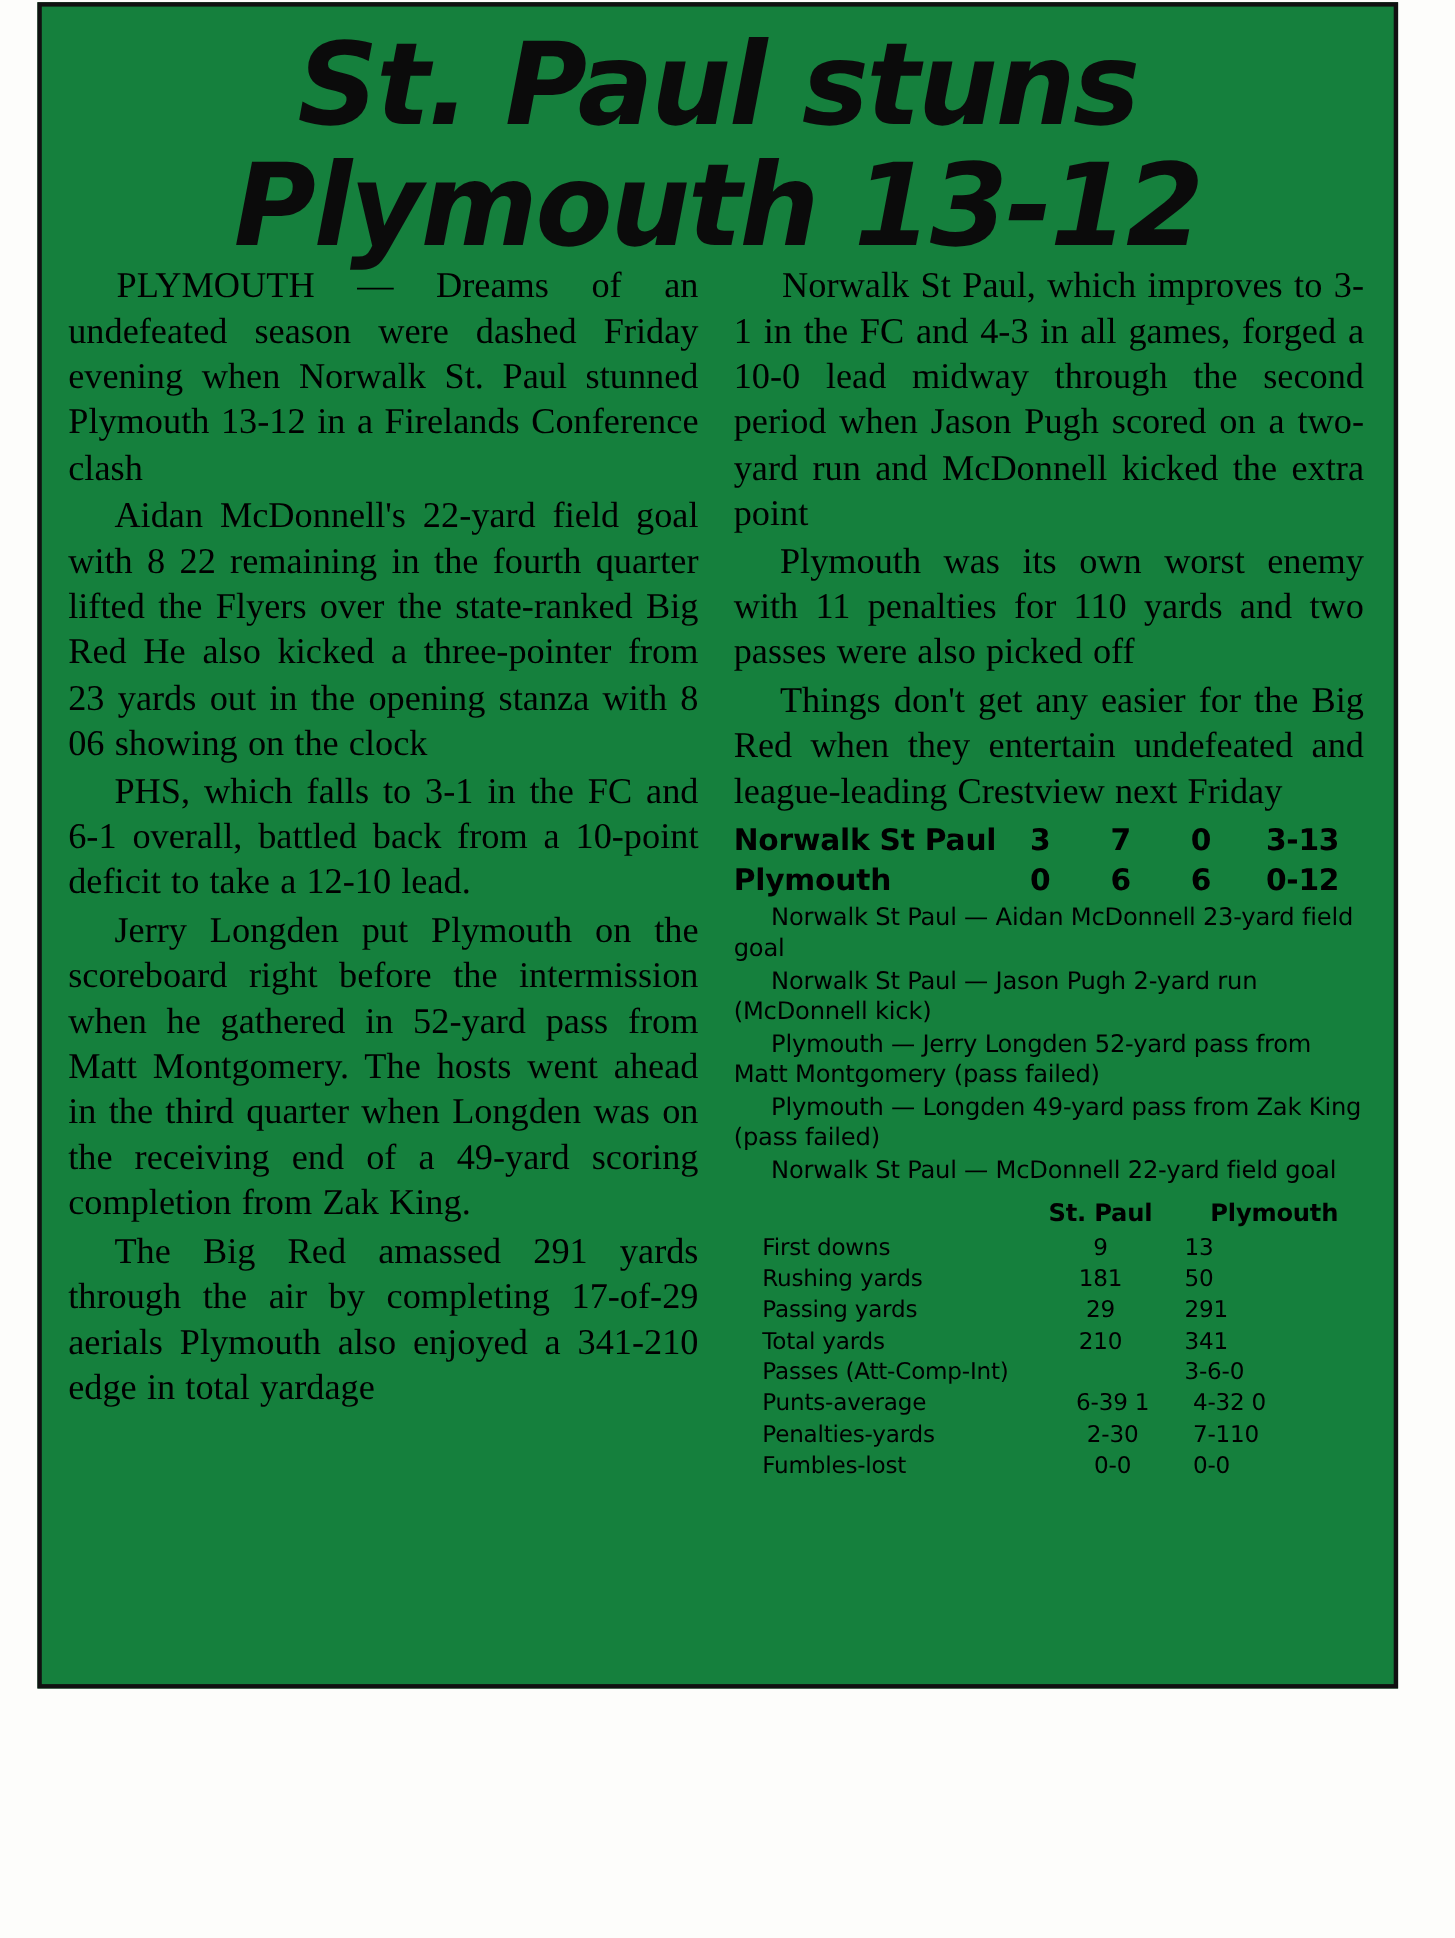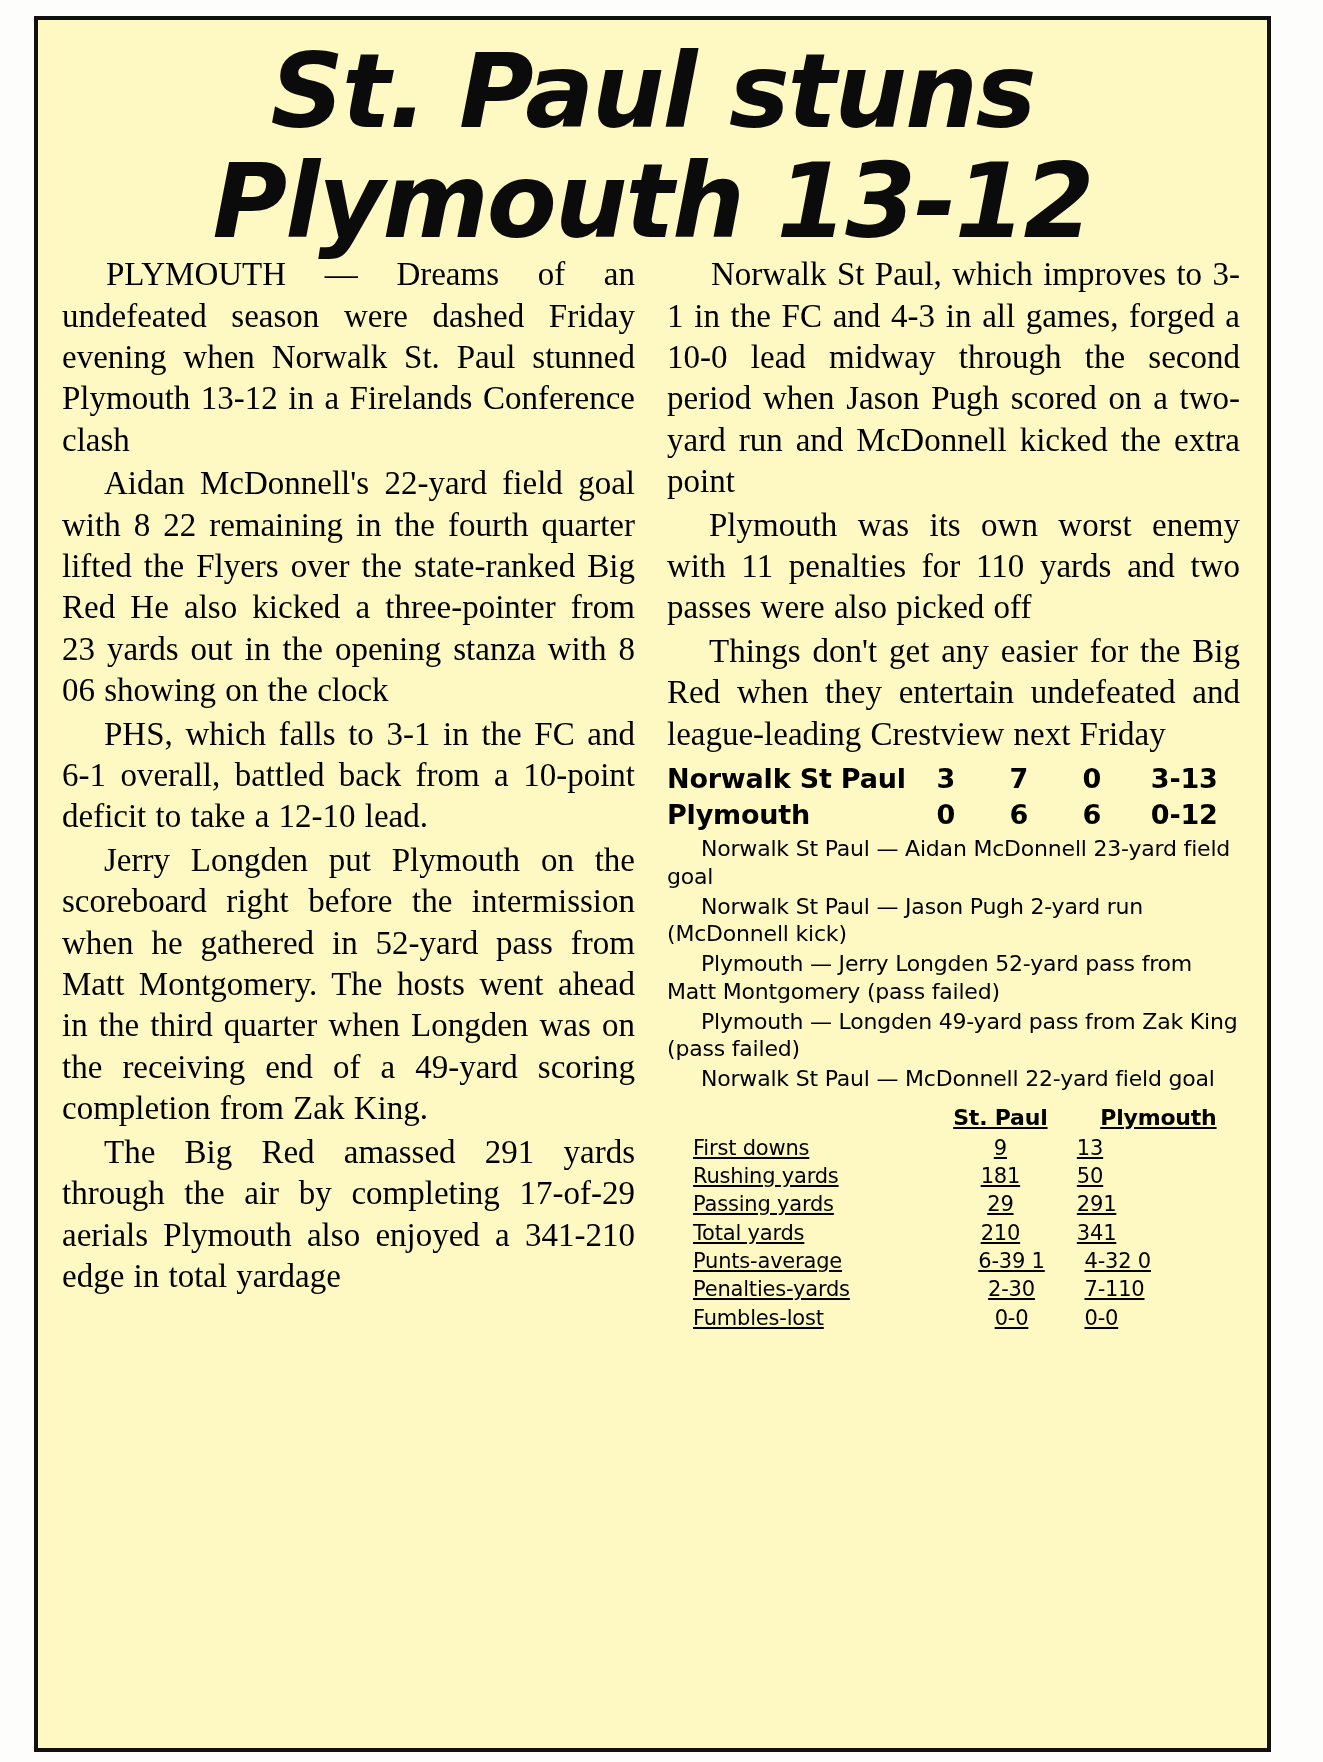--- a/index.html
+++ b/index.html
@@ -18,26 +18,26 @@
   .page {
     position: absolute;
     left: 0; top: 0;
     width: 1323px;
     height: 1762px;
     background: #fdfdfb;
   }
   .clip-frame {
     position: absolute;
     left: 34px;
-    top: 16px;
+    top: 2px;
     width: 1237px;
-    height: 1736px;
+    height: 1533px;
     border: 4px solid #111;
     box-sizing: border-box;
-    background: #fef9c3;
+    background: #15803d;
   }
   .inner {
     position: absolute;
     left: 0; top: 0;
     right: 0; bottom: 0;
     padding: 8px 14px 0 14px;
   }
   
   .headline {
     font-family: "DejaVu Sans", sans-serif;
@@ -106,21 +106,20 @@
     font-size: 22px;
     line-height: 1.26;
   }
 
   .stats {
     width: 100%;
     border-collapse: collapse;
     font-family: "DejaVu Sans", sans-serif;
     font-size: 21px;
     margin-top: 10px;
-    text-decoration: underline;
   }
   .stats th {
     font-weight: bold;
     text-align: center;
     padding-bottom: 2px;
     font-size: 22px;
   }
   .stats th.blank { width: 250px; }
   .stats td {
     padding: 0.5px 0;
@@ -210,20 +209,25 @@
               <tr>
                 <td class="label">Passing yards</td>
                 <td class="v">29</td>
                 <td class="v2">291</td>
               </tr>
               <tr>
                 <td class="label">Total yards</td>
                 <td class="v">210</td>
                 <td class="v2">341</td>
               </tr>
+              <tr>
+                <td class="label nowrap">Passes (Att-Comp-Int)</td>
+                <td class="v"></td>
+                <td class="v2">3-6-0</td>
+              </tr>
             </tbody>
               </table>
 
 
             <table class="stats" style="margin-top:0">
               <tbody>
                   <tr>
                 <td class="label" style="width:250px">Punts-average</td>
                 <td class="v">6-39 1</td>
                 <td class="v2">4-32 0</td>

